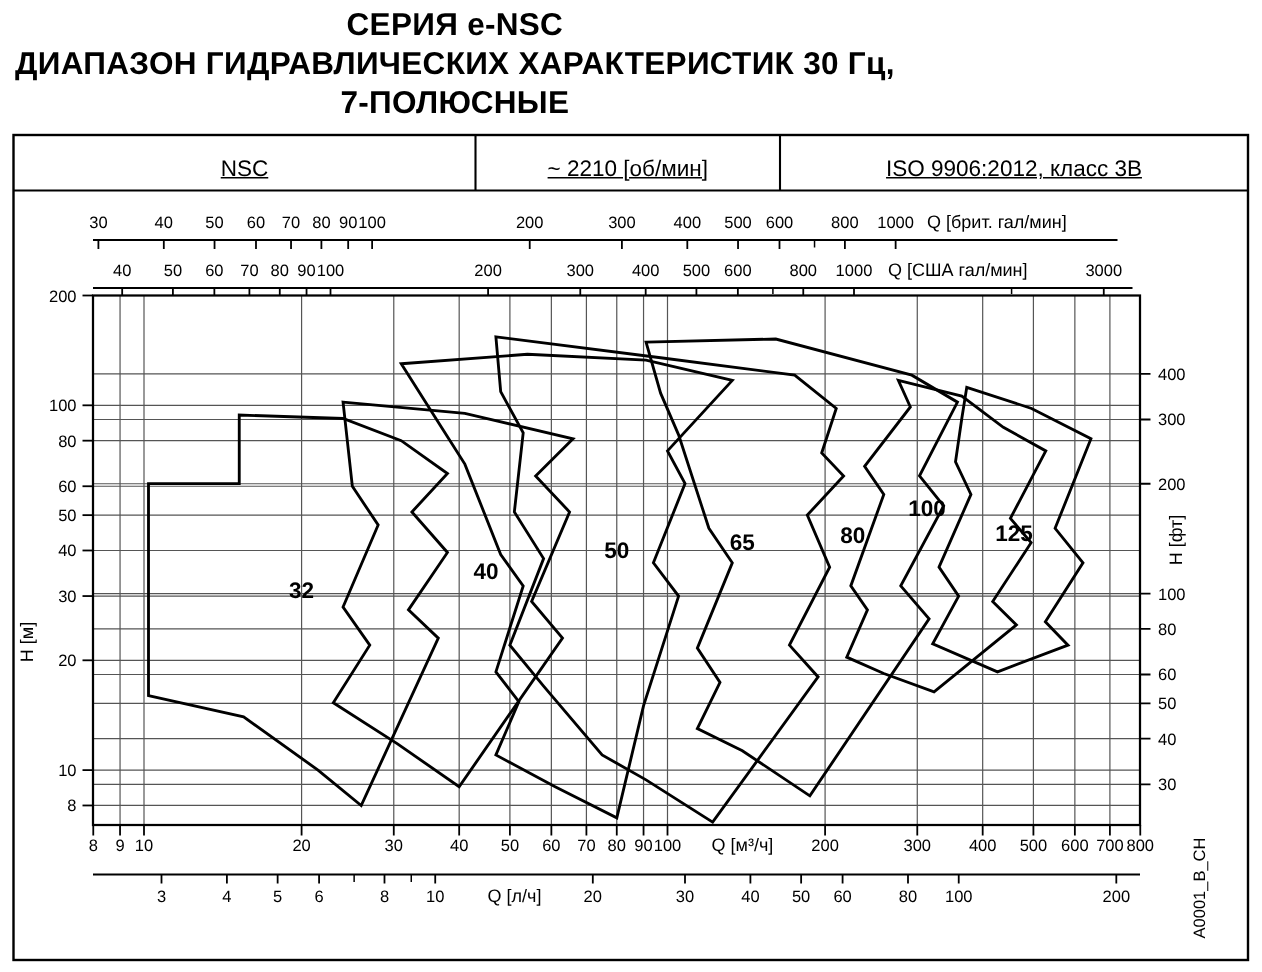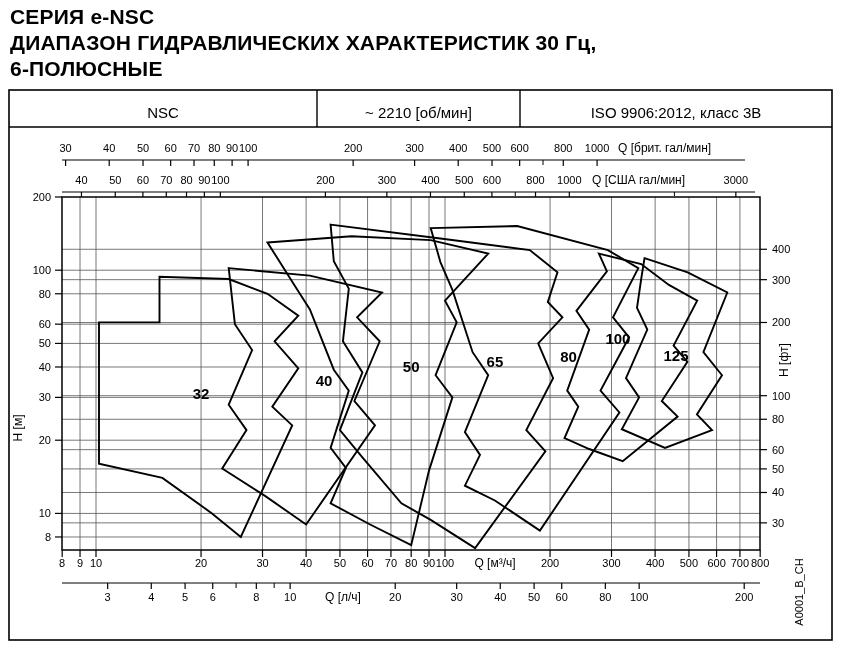--- a/index.html
+++ b/index.html
@@ -1,35 +1,35 @@
 <!DOCTYPE html>
 <html><head>
 <meta charset="utf-8">
 <style>
   html,body{margin:0;padding:0;background:#fff;}
   .page{position:relative;width:841px;height:648px;background:#fff;overflow:hidden;
-        font-family:"Liberation Sans",sans-serif;color:#000;}
+        font-family:"Liberation Sans",sans-serif;color:#000;text-align:center;}
   .title{position:absolute;left:10px;top:4px;font-weight:bold;font-size:21px;line-height:26px;
          letter-spacing:.2px;}
   .hdr{position:absolute;top:91px;height:43px;display:flex;align-items:center;justify-content:center;
-       font-size:15px;}
+       font-size:15px;text-decoration:underline;}
   .hdr.c1{left:9px;width:308px;}
   .hdr.c2{left:317px;width:203px;}
   .hdr.c3{left:520px;width:312px;}
   svg{position:absolute;left:0;top:0;}
   svg text{font-family:"Liberation Sans",sans-serif;fill:#000;}
 </style>
 </head>
 <body>
 
 <div class="page">
   <div class="title">
     <div>СЕРИЯ e-NSC</div>
     <div>ДИАПАЗОН ГИДРАВЛИЧЕСКИХ ХАРАКТЕРИСТИК 30 Гц,</div>
-    <div>6-ПОЛЮСНЫЕ</div>
+    <div>7-ПОЛЮСНЫЕ</div>
   </div>
 
   <div class="hdr c1">NSC</div>
   <div class="hdr c2">~ 2210 [об/мин]</div>
   <div class="hdr c3">ISO 9906:2012, класс 3В</div>
 
   <svg id="chart" width="841" height="648" viewBox="0 0 841 648">
       <g>
         <rect x="9" y="90" width="823" height="550" fill="none" stroke="#000000" stroke-width="1.6"></rect>
         <line x1="9" y1="127" x2="832" y2="127" stroke="#000000" stroke-width="1.4"></line>

